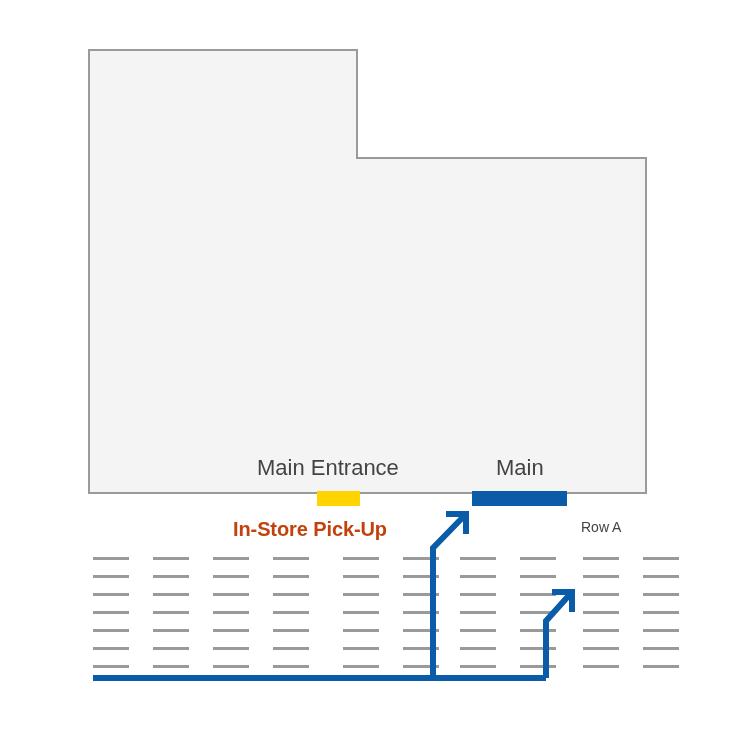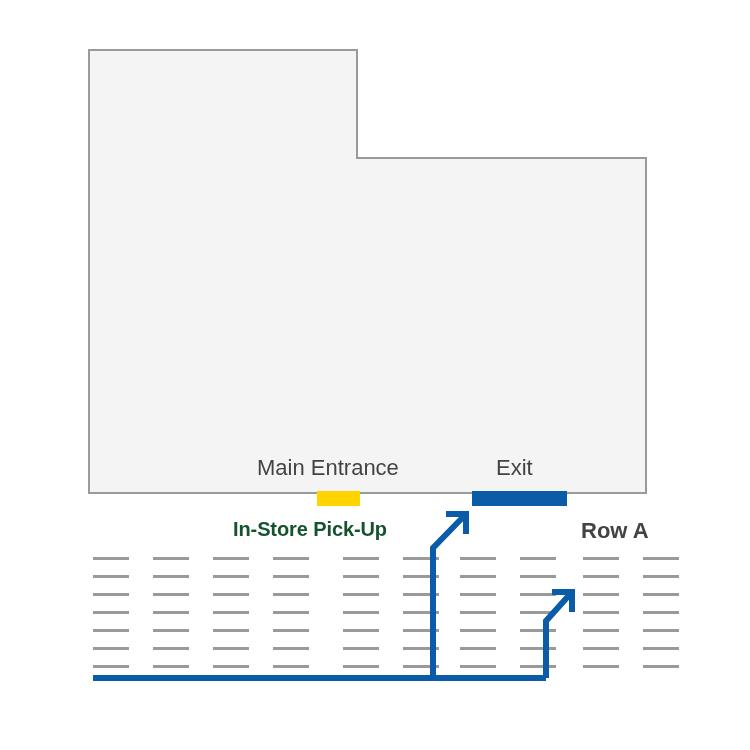--- a/index.html
+++ b/index.html
@@ -31,26 +31,26 @@
     line-height: 1;
   }
   .label-store {
     font-size: 22px;
     font-weight: 400;
     color: #434343;
   }
   .label-pickup {
     font-size: 20px;
     font-weight: 700;
-    color: #14532d;
+    color: #c2410c;
     letter-spacing: -0.1px;
   }
   .label-row {
-    font-size: 22px;
-    font-weight: 700;
+    font-size: 14px;
+    font-weight: 400;
     color: #434343;
   }
   #label-main-entrance { left: 257px; top: 457px; }
   #label-exit          { left: 496px; top: 457px; }
   #label-instore       { left: 233px; top: 519px; }
   #label-curbside      { left: 452px; top: 688px; }
   #label-row-a         { left: 581px; top: 520px; }
 </style>
 </head>
 <body>
@@ -154,20 +154,20 @@
         <path d="M 433 678 L 433 548 L 466 514" fill="none" stroke="#0B5CA8" stroke-width="6" stroke-linecap="butt" stroke-linejoin="miter"></path>
         <path d="M 446 514 L 466 514 L 466 534" fill="none" stroke="#0B5CA8" stroke-width="6" stroke-linecap="butt" stroke-linejoin="miter"></path>
         <path d="M 546 678 L 546 621 L 572 592" fill="none" stroke="#0B5CA8" stroke-width="6" stroke-linecap="butt" stroke-linejoin="miter"></path>
         <path d="M 552 592 L 572 592 L 572 612" fill="none" stroke="#0B5CA8" stroke-width="6" stroke-linecap="butt" stroke-linejoin="miter"></path>
       </g>
 
   </svg>
 
   <div class="map-label label-store" id="label-main-entrance">Main Entrance</div>
 
-  <div class="map-label label-store" id="label-exit">Exit</div>
+  <div class="map-label label-store" id="label-exit">Main</div>
 
   <div class="map-label label-pickup" id="label-instore">In-Store Pick-Up</div>
 
 
   <div class="map-label label-row" id="label-row-a">Row A</div>
 
 </div>
 
 </body></html>

